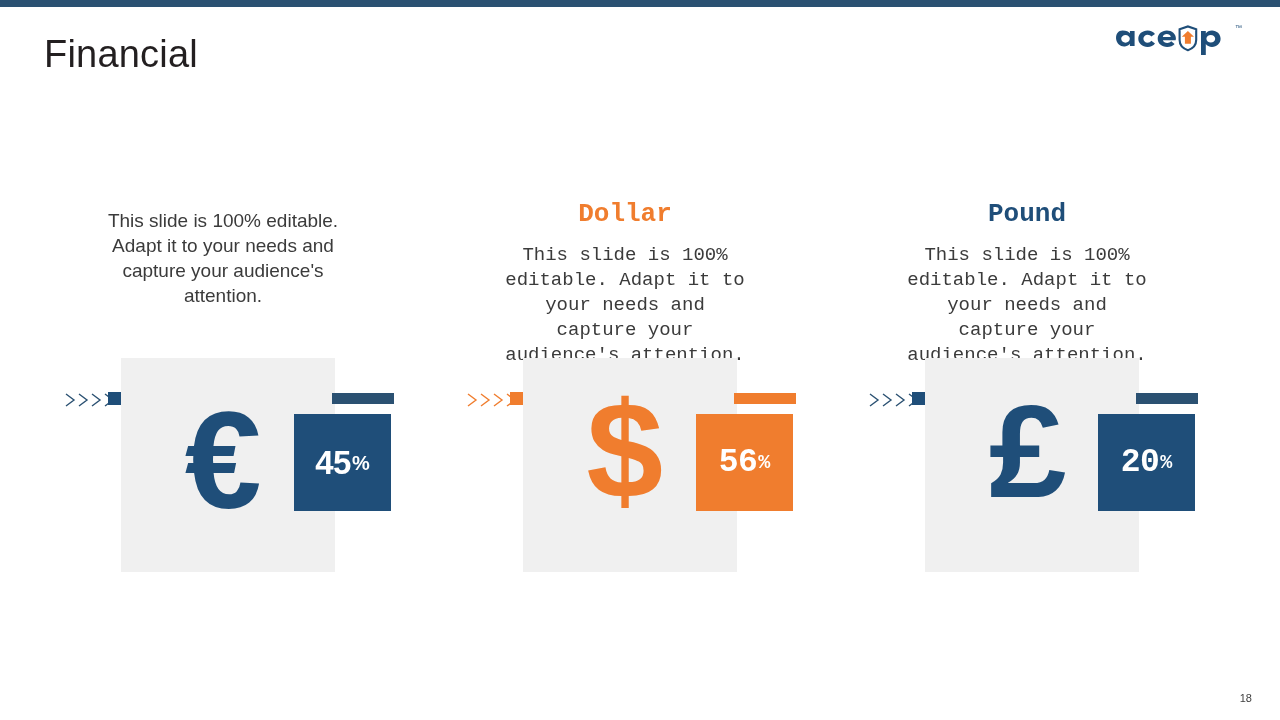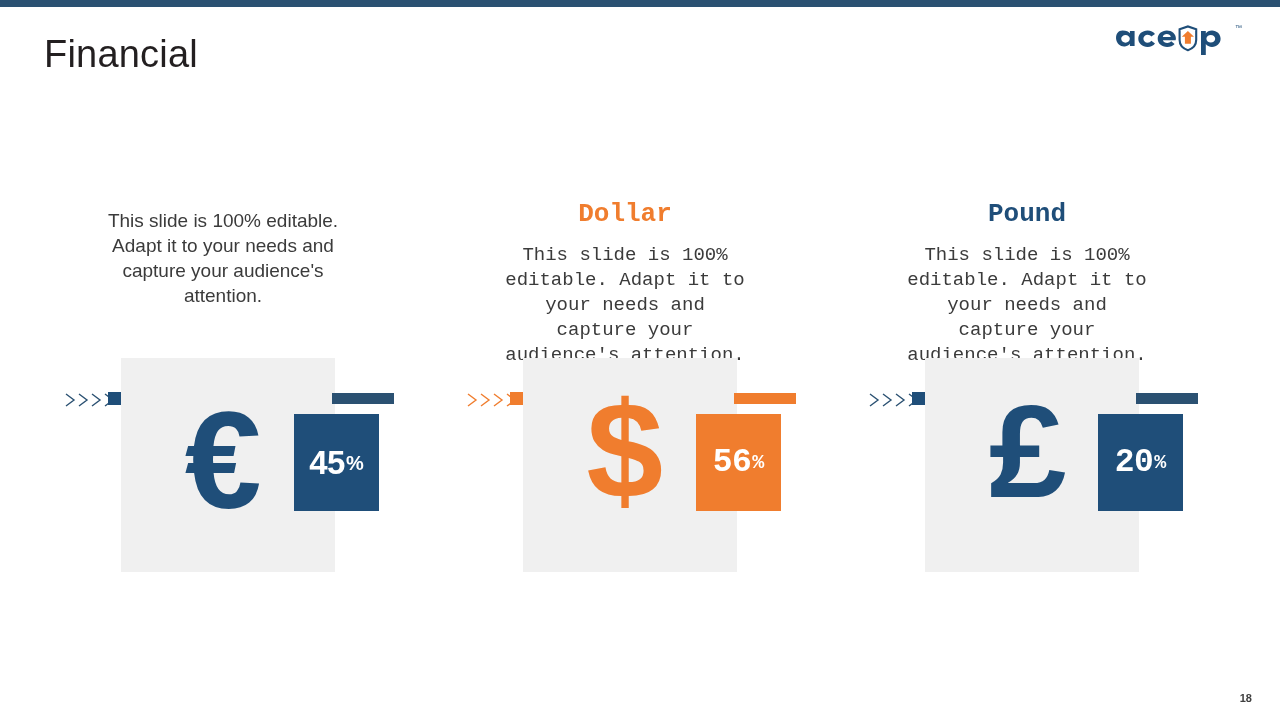--- a/index.html
+++ b/index.html
@@ -131,21 +131,21 @@
     padding-bottom: 10px;
     padding-right: 10px;
   }
   .currency-glyph.navy   { color: #1f4e79; }
   .currency-glyph.orange { color: #f07d2e; }
 
   .badge {
     position: absolute;
     left: 272px;
     top: 56px;
-    width: 85px;
+    width: 97px;
     height: 97px;
     display: flex;
     align-items: center;
     justify-content: center;
     color: #ffffff;
   }
   .badge.navy   { background: #1f4e79; }
   .badge.orange { background: #f07d2e; }
 
   .badge-value {
@@ -201,21 +201,21 @@
   }
   .long-bar.navy   { background: #2b5172; }
   .long-bar.orange { background: #f07d2e; }
 
   
   .page-number {
     position: absolute;
     right: 28px;
     bottom: 16px;
     font-size: 11px;
-    font-weight: bold;
+    font-weight: normal;
     color: #404040;
   }
 </style>
 </head>
 <body>
 
 <div class="slide">
 
   <div class="top-bar"></div>
 

